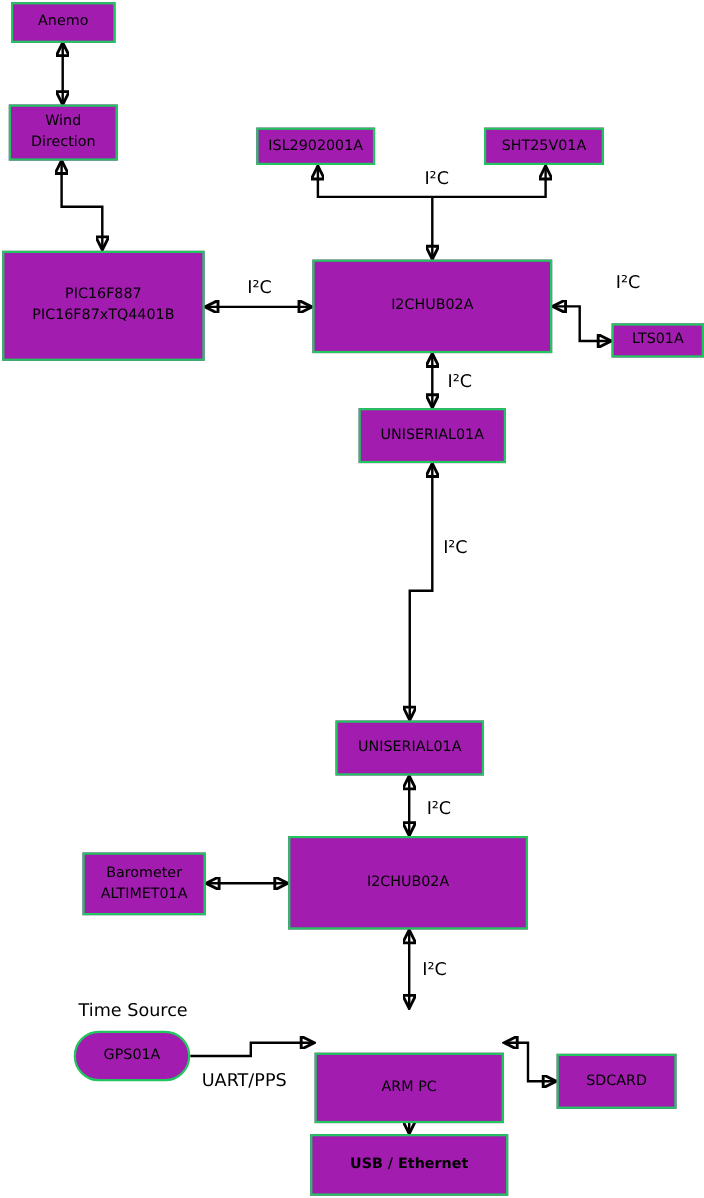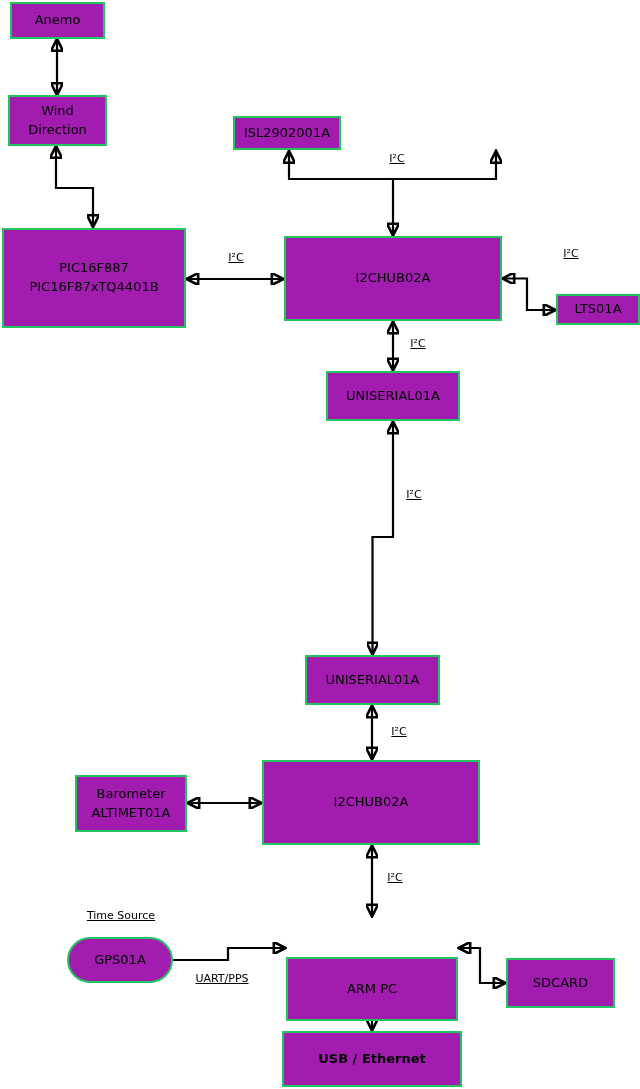--- a/index.html
+++ b/index.html
@@ -32,23 +32,22 @@
     align-items: center;
     justify-content: center;
     text-align: center;
     white-space: pre-line;
     font-size: 13px;
     line-height: 1.45;
   }
   .edge-label {
     position: absolute;
     transform: translateX(-50%);
-    font-size: 11px;
+    font-size: 16px;
     white-space: nowrap;
-    text-decoration: underline;
   }
 </style>
 </head>
 <body>
 
 <div class="stage">
 
   <svg class="connector-layer" width="640" height="1089" viewBox="0 0 640 1089" xmlns="http://www.w3.org/2000/svg">
     <defs>
       <marker id="arrow" viewBox="0 0 10 10" refX="9" refY="5" markerWidth="6.8" markerHeight="5.4" orient="auto-start-reverse">
@@ -70,20 +69,21 @@
     <path d="M 459.5 948 L 480 948 L 480 983 L 504.5 983" marker-start="url(#arrow)" marker-end="url(#arrow)"></path>
     <path d="M 372 982.5 L 372 1029.5" marker-start="url(#arrow)" marker-end="url(#arrow)"></path>
   </svg>
 
   <div class="node" style="left:10px;  top:2px;    width:95px;  height:37px;">Anemo</div>
   <div class="node" style="left:8px;   top:95px;   width:99px;  height:51px;">Wind
 Direction</div>
   <div class="node" style="left:2px;   top:228px;  width:184px; height:100px;">PIC16F887
 PIC16F87xTQ4401B</div>
   <div class="node" style="left:233px; top:116px;  width:108px; height:34px;">ISL2902001A</div>
+  <div class="node" style="left:440px; top:116px;  width:109px; height:34px;">SHT25V01A</div>
   <div class="node" style="left:284px; top:236px;  width:218px; height:85px;">I2CHUB02A</div>
   <div class="node" style="left:556px; top:294px;  width:84px;  height:31px;">LTS01A</div>
   <div class="node" style="left:326px; top:371px;  width:134px; height:50px;">UNISERIAL01A</div>
   <div class="node" style="left:305px; top:655px;  width:135px; height:50px;">UNISERIAL01A</div>
   <div class="node" style="left:262px; top:760px;  width:218px; height:85px;">I2CHUB02A</div>
   <div class="node" style="left:75px;  top:775px;  width:112px; height:57px;">Barometer
 ALTIMET01A</div>
   <div class="node" style="left:286px; top:917px;  width:172px; height:64px;margin-top:40px;">ARM PC</div>
   <div class="node" style="left:67px;  top:937px;  width:106px; height:46px;border-radius:23px;">GPS01A</div>
   <div class="node" style="left:506px; top:958px;  width:109px; height:50px;text-align:right;">SDCARD</div>

